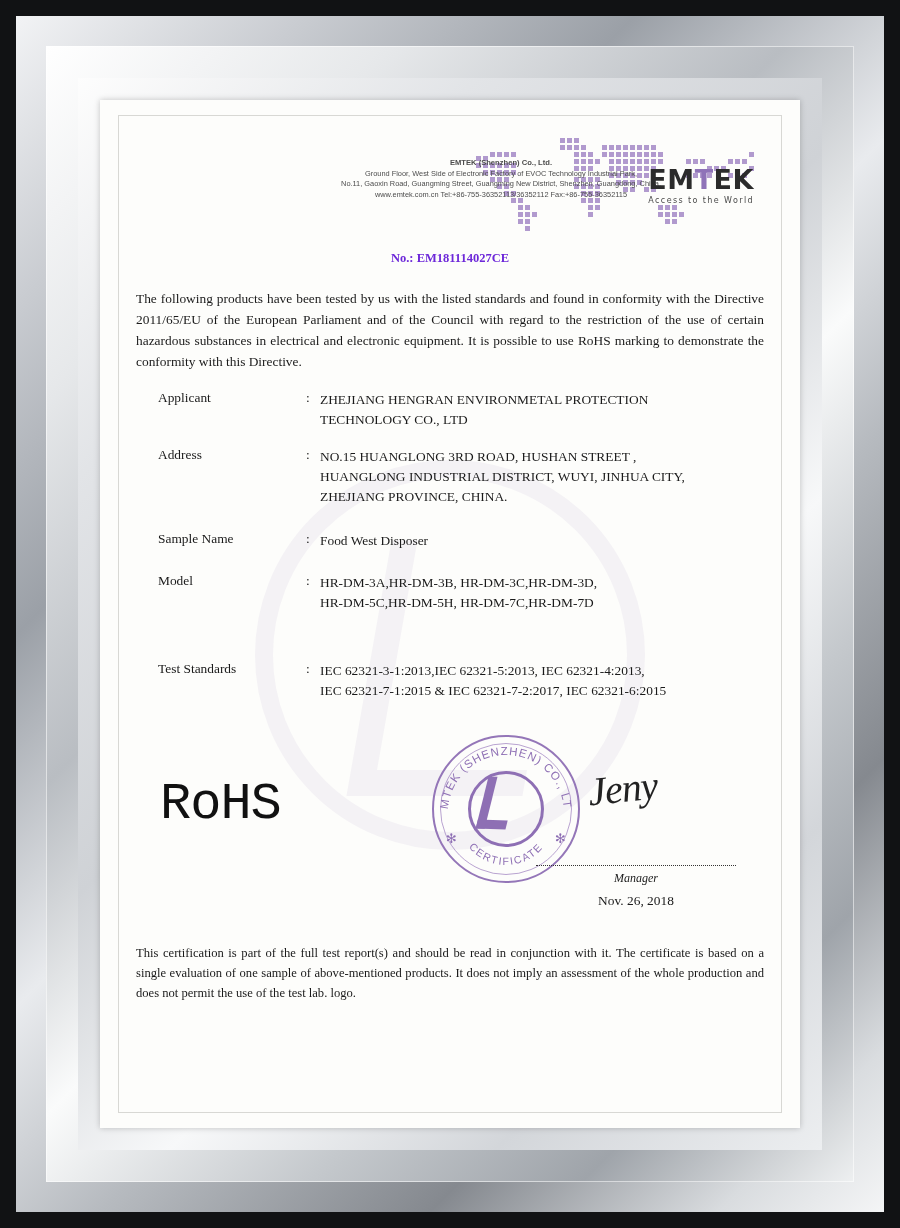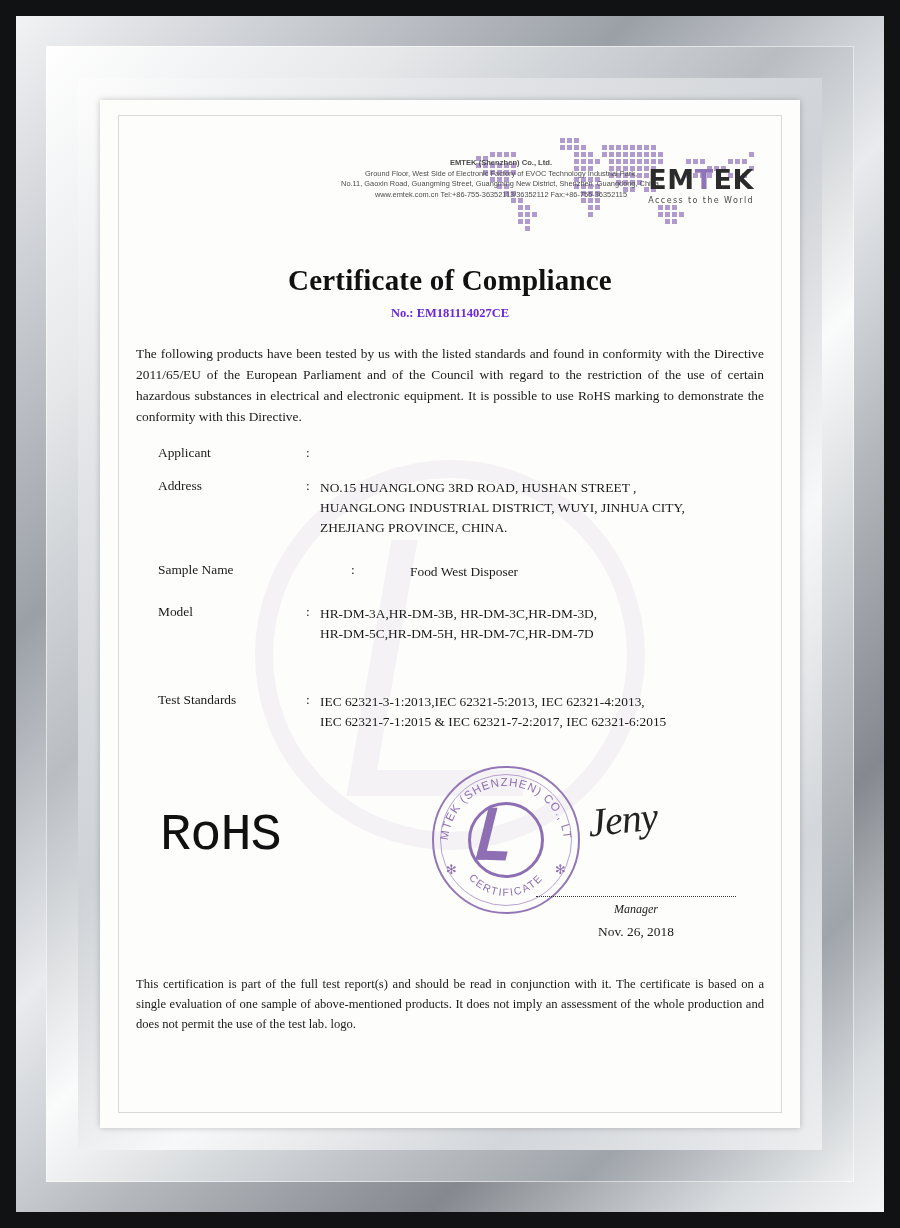--- a/index.html
+++ b/index.html
@@ -451,43 +451,46 @@
           <div>No.11, Gaoxin Road, Guangming Street, Guangming New District, Shenzhen, Guangdong, China.</div>
           <div>www.emtek.com.cn  Tel:+86-755-36352113/36352112  Fax:+86-755-36352115</div>
         </div>
 
         <div class="logo-block">
           <div class="logo-text"><span>EM</span><span class="tick">T</span><span>EK</span></div>
           <div class="logo-tag">Access to the World</div>
         </div>
       </div>
 
-      <div class="title">Certificate of Compliance</div>
       <div class="certno">No.: EM181114027CE</div>
 
       <div class="intro">The following products have been tested by us with the listed standards and found in conformity with the Directive 2011/65/EU of the European Parliament and of the Council with regard to the restriction of the use of certain hazardous substances in electrical and electronic equipment. It is possible to use RoHS marking to demonstrate the conformity with this Directive.</div>
 
       <div class="fields">
 
         <div class="field">
           <div class="f-label">Applicant</div>
           <div class="f-colon">:</div>
+          <div class="f-value">
+            <div>ZHEJIANG HENGRAN ENVIRONMETAL PROTECTION</div>
+            <div>TECHNOLOGY CO., LTD</div>
+          </div>
         </div>
 
         <div class="field" style="margin-top:10px;">
           <div class="f-label">Address</div>
           <div class="f-colon">:</div>
           <div class="f-value">
             <div>NO.15 HUANGLONG 3RD ROAD, HUSHAN STREET ,</div>
             <div>HUANGLONG INDUSTRIAL DISTRICT, WUYI, JINHUA CITY,</div>
             <div>ZHEJIANG PROVINCE, CHINA.</div>
           </div>
         </div>
 
-        <div class="field" style="margin-top:24px;gap:45px;">
+        <div class="field" style="margin-top:24px;">
           <div class="f-label">Sample Name</div>
           <div class="f-colon">:</div>
           <div class="f-value">Food West Disposer</div>
         </div>
 
         <div class="field" style="margin-top:22px;">
           <div class="f-label">Model</div>
           <div class="f-colon">:</div>
           <div class="f-value">
             <div>HR-DM-3A,HR-DM-3B, HR-DM-3C,HR-DM-3D,</div>

